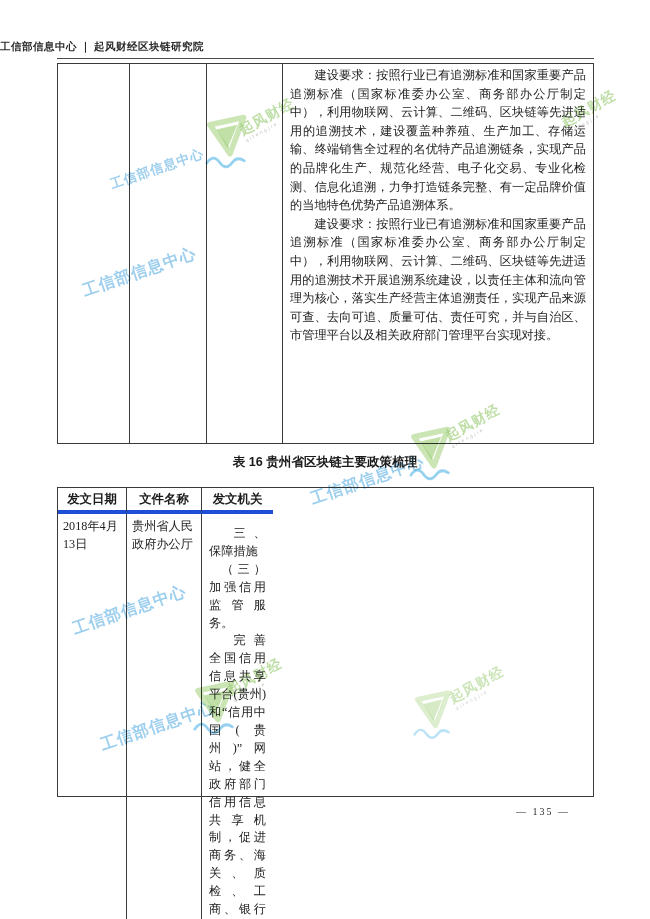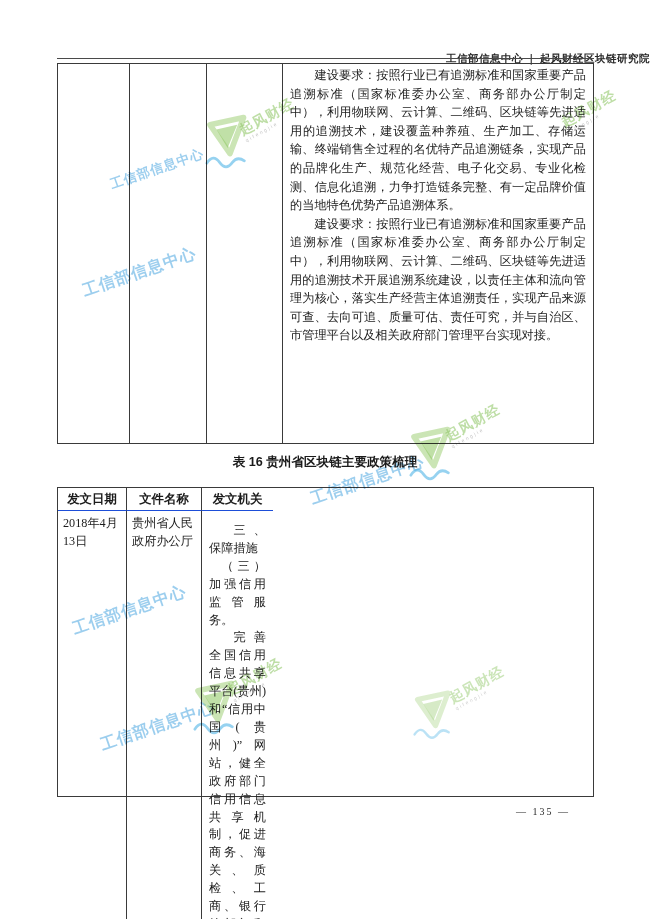--- a/index.html
+++ b/index.html
@@ -7,23 +7,22 @@
     position:relative;
     width:650px;height:919px;
     background:#ffffff;
     font-family:"Liberation Serif","DejaVu Serif",serif;
     color:#1c1c1c;
     overflow:hidden;
   }
   
   .doc-header{
     position:absolute;left:0;top:40px;width:650px;
-    text-align:right;font-size:10.5px;font-weight:bold;color:#2a2a2a;
+    text-align:left;font-size:10.5px;font-weight:bold;color:#2a2a2a;
     letter-spacing:0.5px;
-    margin-top:12px;
   }
   .header-rule{
     position:absolute;left:57px;top:58px;width:537px;height:0;
     border-top:1px solid #4a4a4a;
   }
   
   .tbl{
     position:absolute;left:57px;width:537px;
     border:1.6px solid #3a3a3a;
     box-sizing:border-box;
@@ -42,21 +41,21 @@
   .cell:last-child{border-right:none;}
   .t1{top:63px;height:381px;}
   .t1 .content-cell{padding:2px 7px 2px 7px;line-height:18.6px;}
   .t2{top:487px;height:310px;}
   .t2 .hdr-row .cell{
     padding:2px 4px;
     font-weight:bold;
     text-align:center;
     font-size:12.4px;
     line-height:18px;
-    border-bottom:1px solid #1d4ed8;
+    border-bottom:4px solid #1d4ed8;
   }
   .t2 .content-cell{padding:2px 7px;line-height:17.9px;margin-top:9px;}
   .para{margin:0;text-align:justify;}
   .indent2{text-indent:2em;}
   .indent1{text-indent:1em;}
   
   .table-caption{
     position:absolute;left:0;top:454px;width:650px;
     text-align:center;
     font-family:"Liberation Sans","DejaVu Sans",sans-serif;

